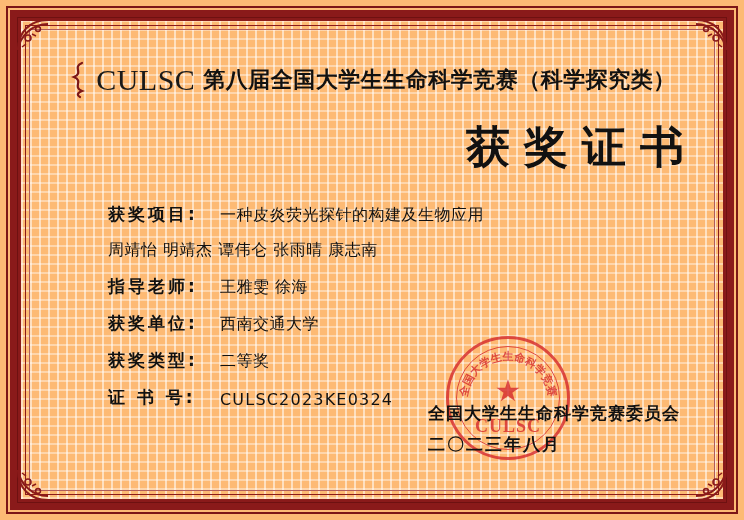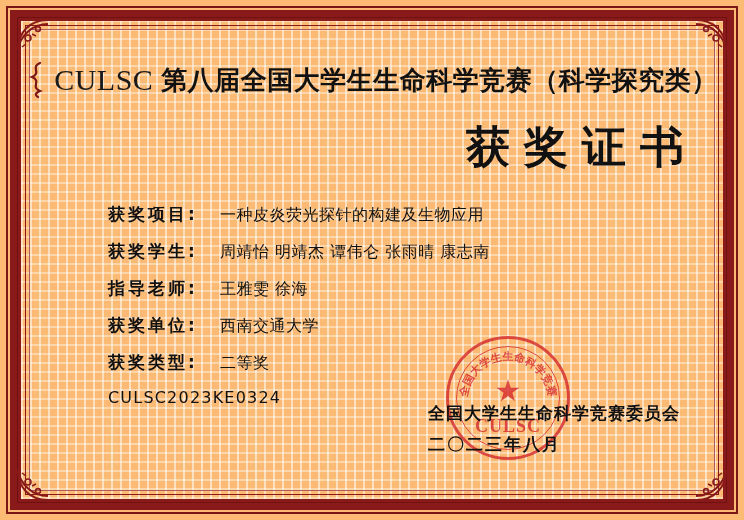--- a/index.html
+++ b/index.html
@@ -114,21 +114,21 @@
   }
   .brand {
     font-family: "Liberation Serif", "DejaVu Serif", serif;
     font-size: 30px;
     letter-spacing: 0.5px;
     color: #1a1a1a;
     margin-right: 8px;
   }
   .header-title {
     font-family: "DejaVu Sans", "Liberation Sans", sans-serif;
-    font-size: 26px;
+    font-size: 22px;
     font-weight: bold;
     color: #111;
     letter-spacing: 0.5px;
   }
 
   .main-title {
     text-align: right;
     font-family: "DejaVu Serif", "Liberation Serif", serif;
     font-size: 44px;
     font-weight: bold;
@@ -291,40 +291,40 @@
     <div class="main-title">获奖证书</div>
 
     <div class="fields">
 
       <div class="field-row">
         <span class="field-label">获奖项目:</span>
         <span class="field-value">一种皮炎荧光探针的构建及生物应用</span>
       </div>
 
       <div class="field-row">
-        <span class="field-label">获奖学生:</span>
         <span class="field-value">周靖怡 明靖杰 谭伟仑 张雨晴 康志南</span>
       </div>
 
       <div class="field-row">
         <span class="field-label">指导老师:</span>
         <span class="field-value">王雅雯 徐海</span>
       </div>
 
       <div class="field-row">
         <span class="field-label">获奖单位:</span>
         <span class="field-value">西南交通大学</span>
       </div>
 
       <div class="field-row">
         <span class="field-label">获奖类型:</span>
         <span class="field-value">二等奖</span>
       </div>
 
       <div class="field-row">
+        <span class="field-label">证 书 号:</span>
         <span class="field-value mono">CULSC2023KE0324</span>
       </div>
 
     </div>
 
     <div class="seal">
       <div class="seal-inner"></div>
       <svg width="118" height="118" viewBox="0 0 118 118">
         <defs>
           <path id="sealArc" d="M 18,62 A 41,41 0 0 1 100,62" fill="none"></path>

